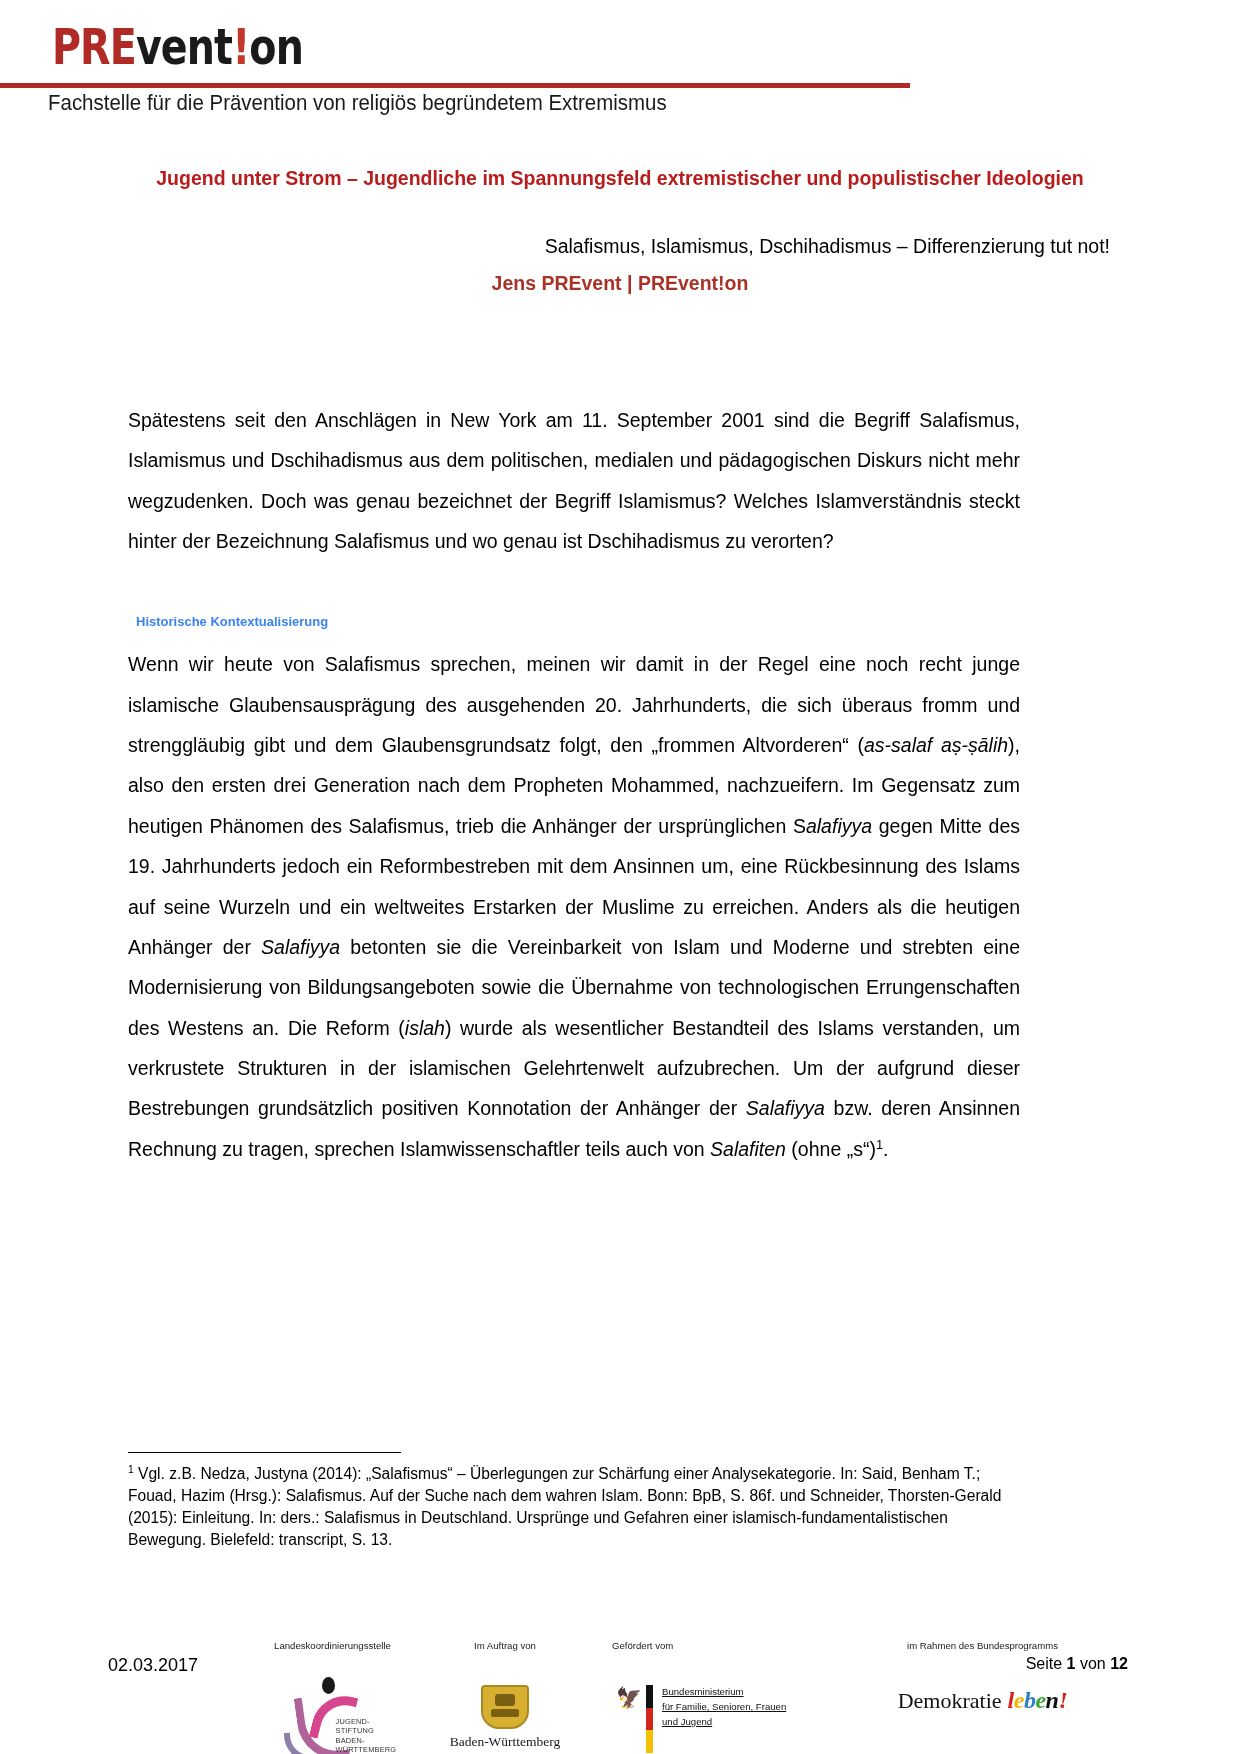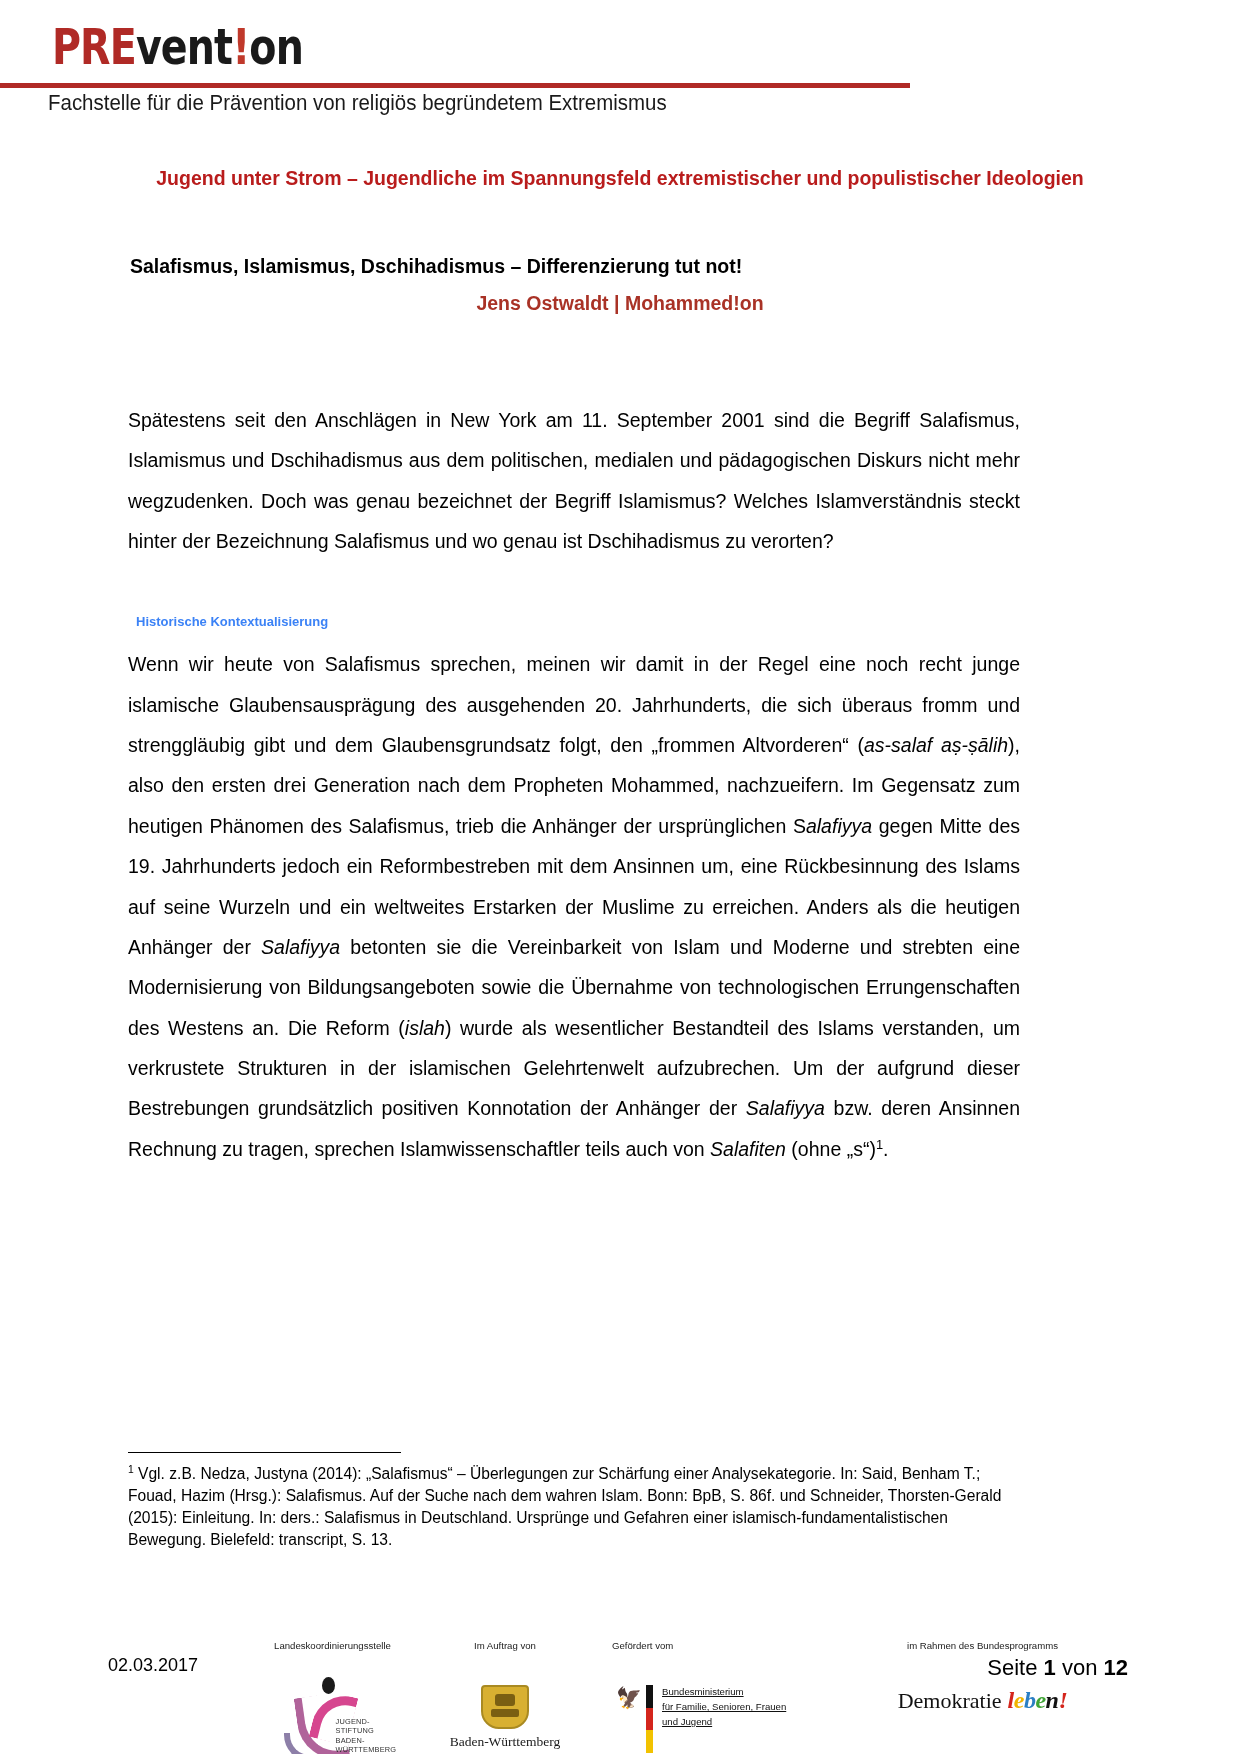--- a/index.html
+++ b/index.html
@@ -97,23 +97,23 @@
   }
   .main-title {
     font-size: 19.5px;
     font-weight: bold;
     text-align: center;
     line-height: 2.45;
     color: #b91c1c;
   }
   .sub-title {
     font-size: 19.5px;
-    font-weight: bold;
-    text-align: left;
-    margin-top: 52px;
+    font-weight: normal;
+    text-align: right;
+    margin-top: 32px;
     color: #000;
   }
   .author-line {
     font-size: 19.5px;
     font-weight: bold;
     text-align: center;
     color: #a93226;
     margin-top: 14px;
   }
 
@@ -180,21 +180,21 @@
     left: 108px;
     top: 30px;
     font-size: 18px;
     color: #000;
     white-space: nowrap;
   }
   .footer-page {
     position: absolute;
     right: 112px;
     top: 30px;
-    font-size: 22px;
+    font-size: 16px;
     color: #000;
     white-space: nowrap;
   }
   .footer-page b { font-weight: bold; }
 
   .footer-block {
     position: absolute;
     top: 15px;
     text-align: center;
   }
@@ -380,21 +380,21 @@
   <div class="logo-rule"></div>
 
   <div class="logo-tagline">Fachstelle für die Prävention von religiös begründetem Extremismus</div>
 
 
 </div>
 
 <div class="titles">
   <div class="main-title">Jugend unter Strom – Jugendliche im Spannungsfeld extremistischer und populistischer Ideologien</div>
   <div class="sub-title">Salafismus, Islamismus, Dschihadismus – Differenzierung tut not!</div>
-  <div class="author-line">Jens Ostwaldt | Mohammed!on</div>
+  <div class="author-line">Jens PREvent | PREvent!on</div>
 </div>
 
 <div class="content">
 
   <p class="body">Spätestens seit den Anschlägen in New York am 11. September 2001 sind die Begriff Salafismus, Islamismus und Dschihadismus aus dem politischen, medialen und pädagogischen Diskurs nicht mehr wegzudenken. Doch was genau bezeichnet der Begriff Islamismus? Welches Islamverständnis steckt hinter der Bezeichnung Salafismus und wo genau ist Dschihadismus zu verorten?</p>
 
   <div class="spacer-md"></div>
 
   <h2 class="section">Historische Kontextualisierung</h2>
 

